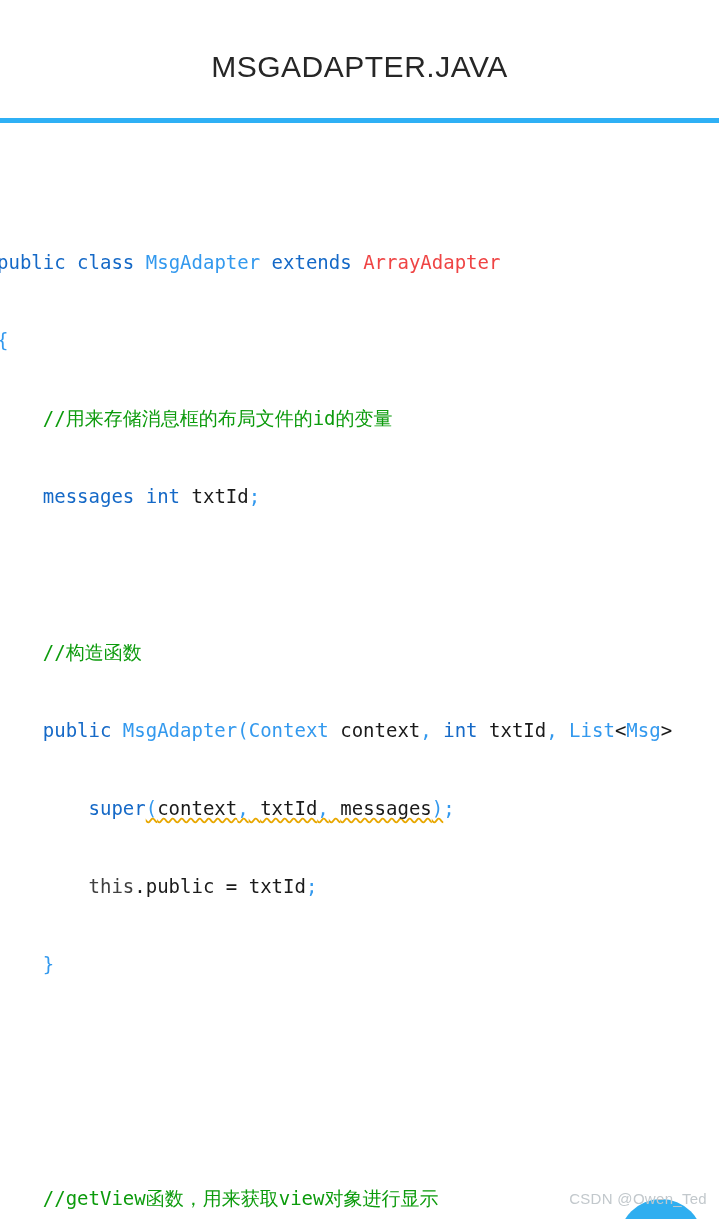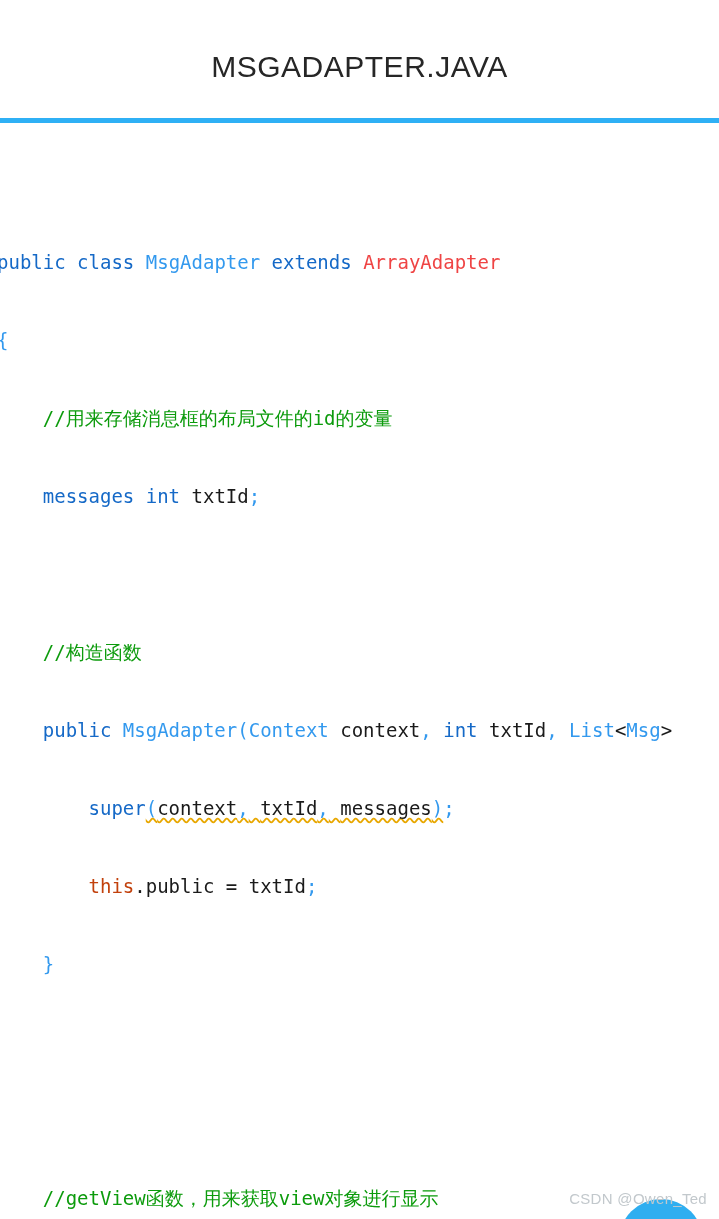--- a/index.html
+++ b/index.html
@@ -118,21 +118,21 @@
   <div id="code-block">
 
     <div class="code-line"><span class="kw" style="color: rgb(21, 105, 199);">public</span> <span class="kw" style="color: rgb(21, 105, 199);">class</span> <span class="typ" style="color: rgb(51, 153, 238);">MsgAdapter</span> <span class="kw" style="color: rgb(21, 105, 199);">extends</span> <span class="typ" style="color: #ef4444;">ArrayAdapter</span></div>
     <div class="code-line"><span class="brace" style="color: rgb(51, 153, 238);">{</span></div>
     <div class="code-line">    <span class="cmt" style="color: rgb(12, 155, 12);">//用来存储消息框的布局文件的id的变量</span></div>
     <div class="code-line">    <span class="kw" style="color: rgb(21, 105, 199);">messages</span> <span class="kw" style="color: rgb(21, 105, 199);">int</span> <span class="plain" style="color: rgb(26, 26, 26);">txtId</span><span class="typ" style="color: rgb(51, 153, 238);">;</span></div>
     <div class="code-line"> </div>
     <div class="code-line">    <span class="cmt" style="color: rgb(12, 155, 12);">//构造函数</span></div>
     <div class="code-line">    <span class="kw" style="color: rgb(21, 105, 199);">public</span> <span class="typ" style="color: rgb(51, 153, 238);">MsgAdapter</span><span class="typ" style="color: rgb(51, 153, 238);">(</span><span class="typ" style="color: rgb(51, 153, 238);">Context</span> <span class="plain" style="color: rgb(26, 26, 26);">context</span><span class="typ" style="color: rgb(51, 153, 238);">,</span> <span class="kw" style="color: rgb(21, 105, 199);">int</span> <span class="plain" style="color: rgb(26, 26, 26);">txtId</span><span class="typ" style="color: rgb(51, 153, 238);">,</span> <span class="typ" style="color: rgb(51, 153, 238);">List</span><span class="plain" style="color: rgb(26, 26, 26);">&lt;</span><span class="typ" style="color: rgb(51, 153, 238);">Msg</span><span class="plain" style="color: rgb(26, 26, 26);">&gt;</span></div>
     <div class="code-line">        <span class="kw" style="color: rgb(21, 105, 199);">super</span><span class="sq-y"><span class="typ" style="color: rgb(51, 153, 238);">(</span><span class="plain" style="color: rgb(26, 26, 26);">context</span><span class="typ" style="color: rgb(51, 153, 238);">,</span> <span class="plain" style="color: rgb(26, 26, 26);">txtId</span><span class="typ" style="color: rgb(51, 153, 238);">,</span> <span class="plain" style="color: rgb(26, 26, 26);">messages</span><span class="typ" style="color: rgb(51, 153, 238);">)</span></span><span class="typ" style="color: rgb(51, 153, 238);">;</span></div>
-    <div class="code-line">        <span class="kw" style="color: #c2410c;">this</span><span class="plain" style="color: rgb(26, 26, 26);">.public</span> <span class="plain" style="color: rgb(26, 26, 26);">=</span> <span class="plain" style="color: rgb(26, 26, 26);">txtId</span><span class="typ" style="color: rgb(51, 153, 238);">;</span></div>
+    <div class="code-line">        <span class="kw" style="color: #404040;">this</span><span class="plain" style="color: rgb(26, 26, 26);">.public</span> <span class="plain" style="color: rgb(26, 26, 26);">=</span> <span class="plain" style="color: rgb(26, 26, 26);">txtId</span><span class="typ" style="color: rgb(51, 153, 238);">;</span></div>
     <div class="code-line">    <span class="brace" style="color: rgb(51, 153, 238);">}</span></div>
     <div class="code-line"> </div>
     <div class="code-line"> </div>
     <div class="code-line">    <span class="cmt" style="color: rgb(12, 155, 12);">//getView函数，用来获取view对象进行显示</span></div>
     
     
     
     
     
     

